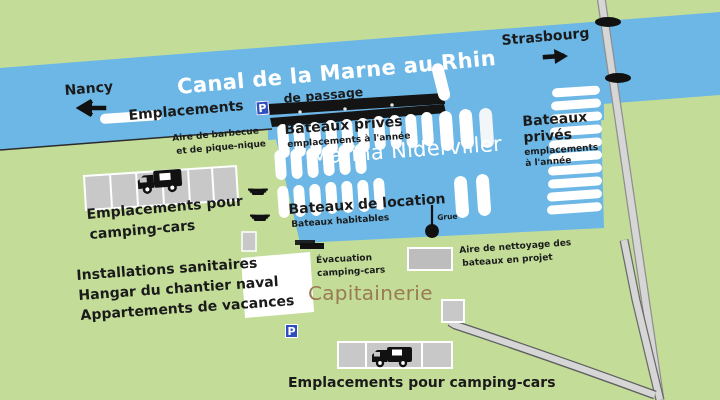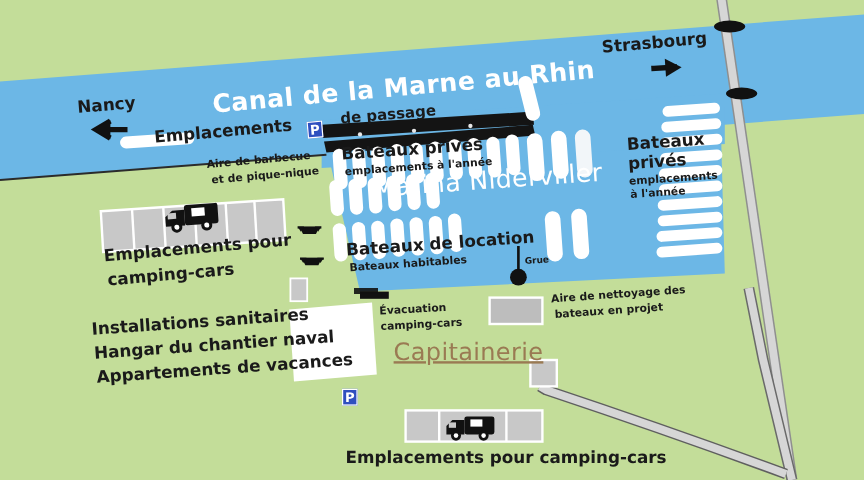--- a/index.html
+++ b/index.html
@@ -294,20 +294,20 @@
   <div class="lbl lbl-big" style="left:80px; top:308px; transform: rotate(-4deg);">Appartements de vacances</div>
 
   <div class="lbl lbl-sm" style="left:316px; top:256px; transform: rotate(-3deg);">Évacuation</div>
   <div class="lbl lbl-sm" style="left:317px; top:269px; transform: rotate(-3deg);">camping-cars</div>
 
   <div class="lbl lbl-sm" style="left:459px; top:246px; transform: rotate(-4deg);">Aire de nettoyage des</div>
   <div class="lbl lbl-sm" style="left:462px; top:259px; transform: rotate(-4deg);">bateaux en projet</div>
 
   <div class="lbl lbl-big" style="left:288px; top:375px;">Emplacements pour camping-cars</div>
 
-  <div class="lbl lbl-capitainerie" style="left:328px; top:283px;text-decoration:underline;">Capitainerie</div>
+  <div class="lbl lbl-capitainerie" style="left:308px; top:283px;">Capitainerie</div>
 
   <div class="lbl lbl-xs" style="left:437px; top:214px; transform: rotate(-4deg);">Grue</div>
 
   <div class="p-sign" style="left:256px; top:101px; transform: rotate(-5deg);">P</div>
   <div class="p-sign" style="left:285px; top:324px;">P</div>
 
 </div>
 
 </body></html>

